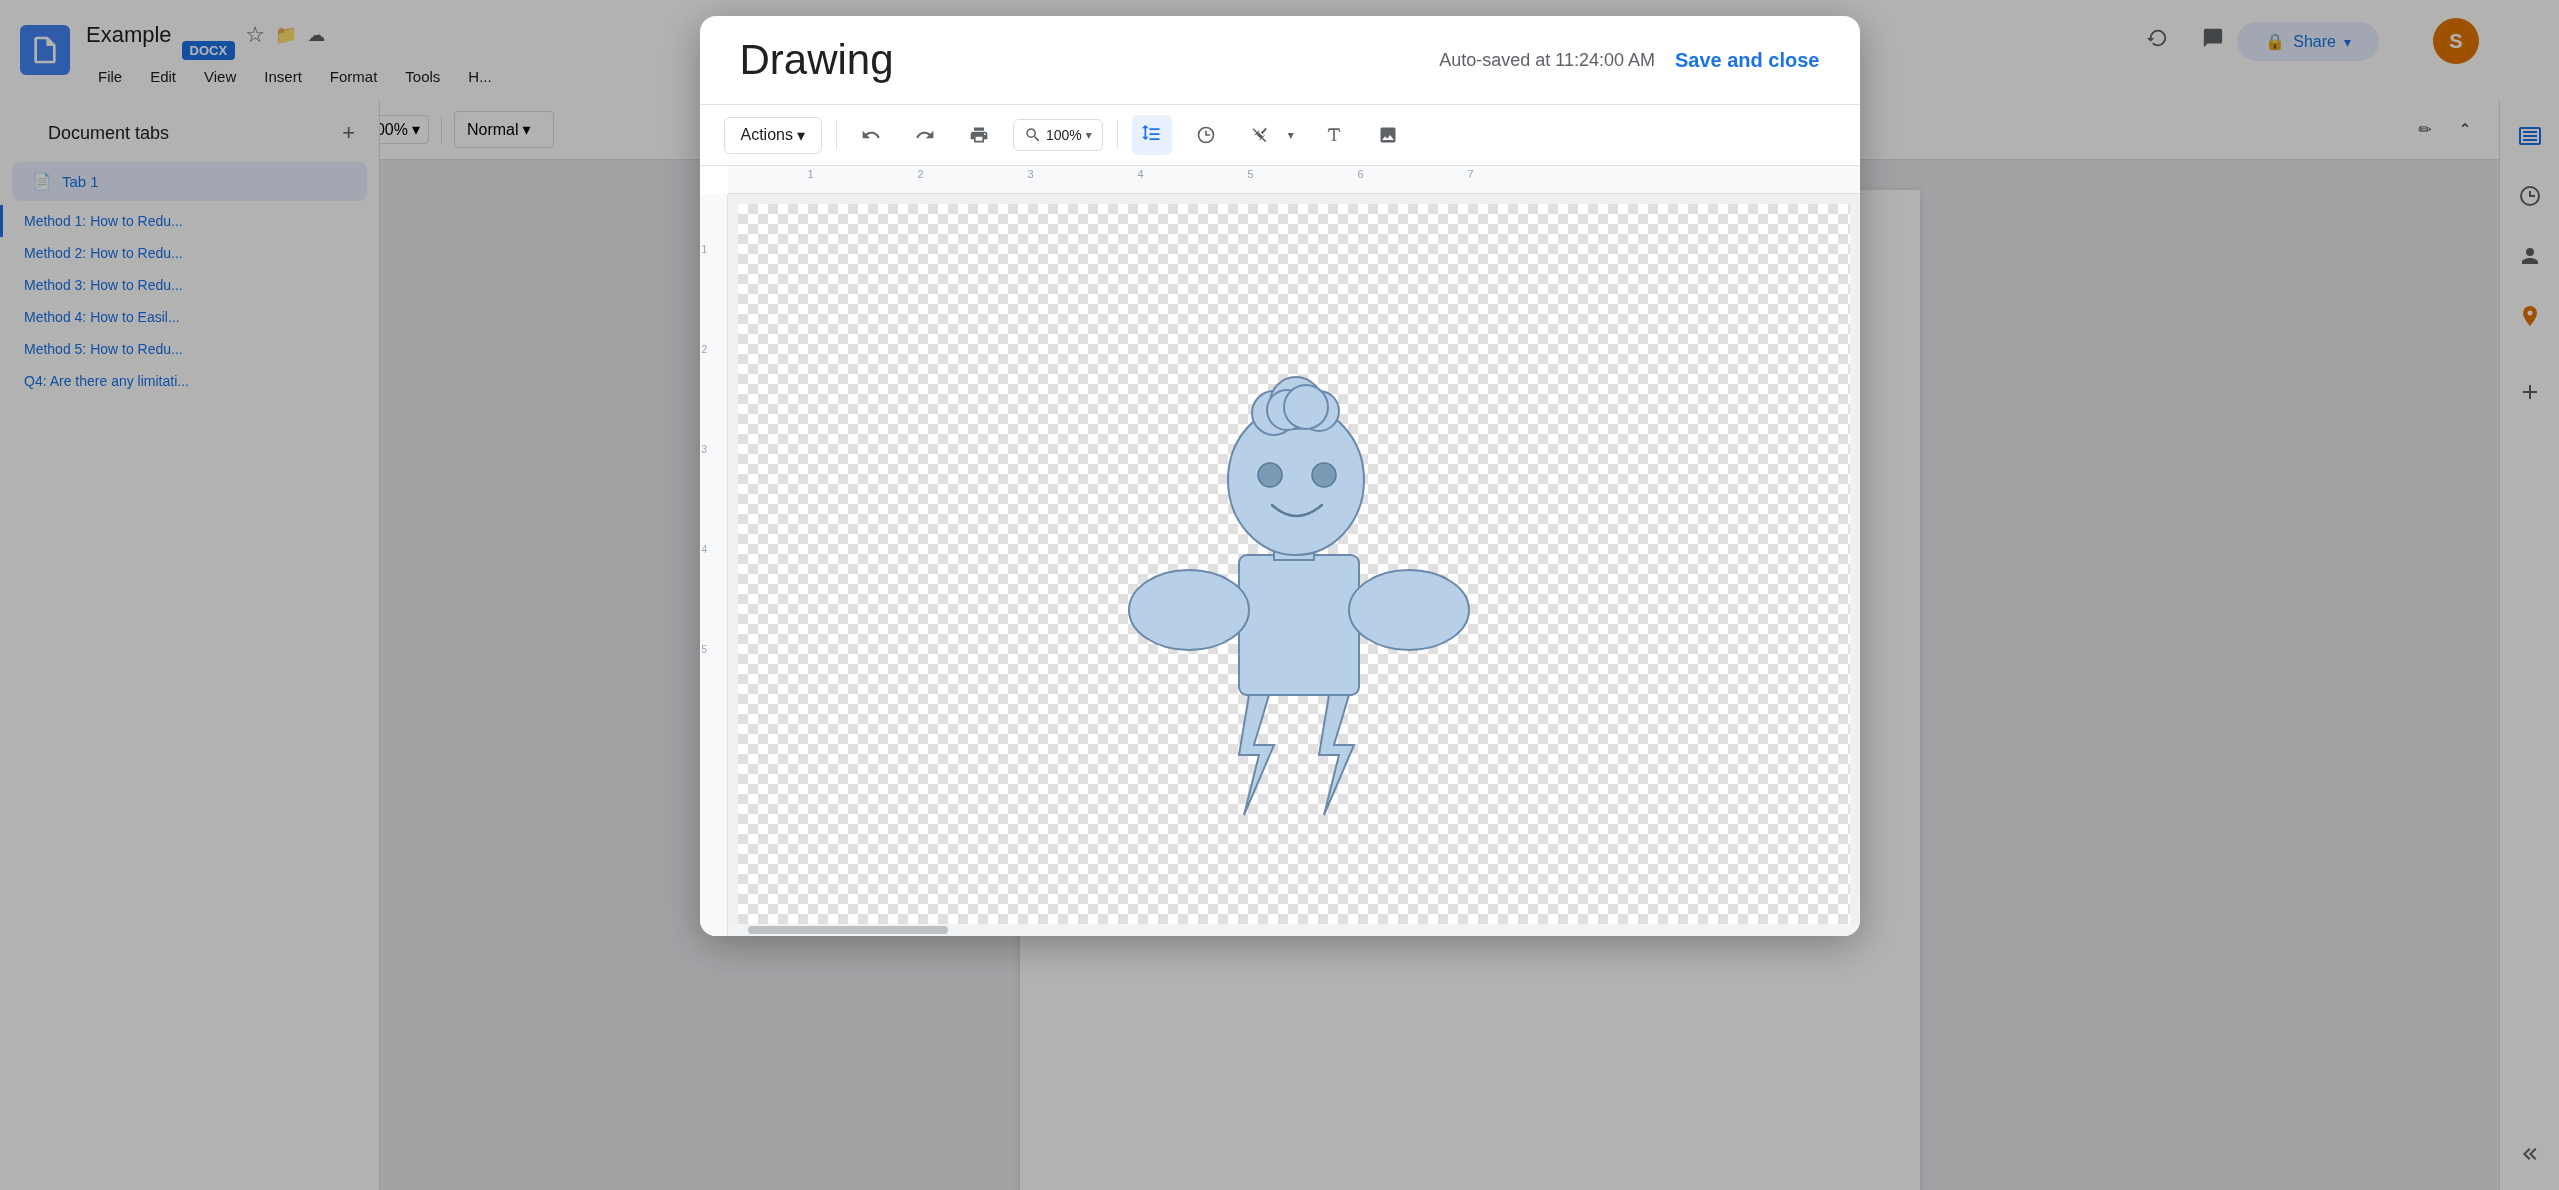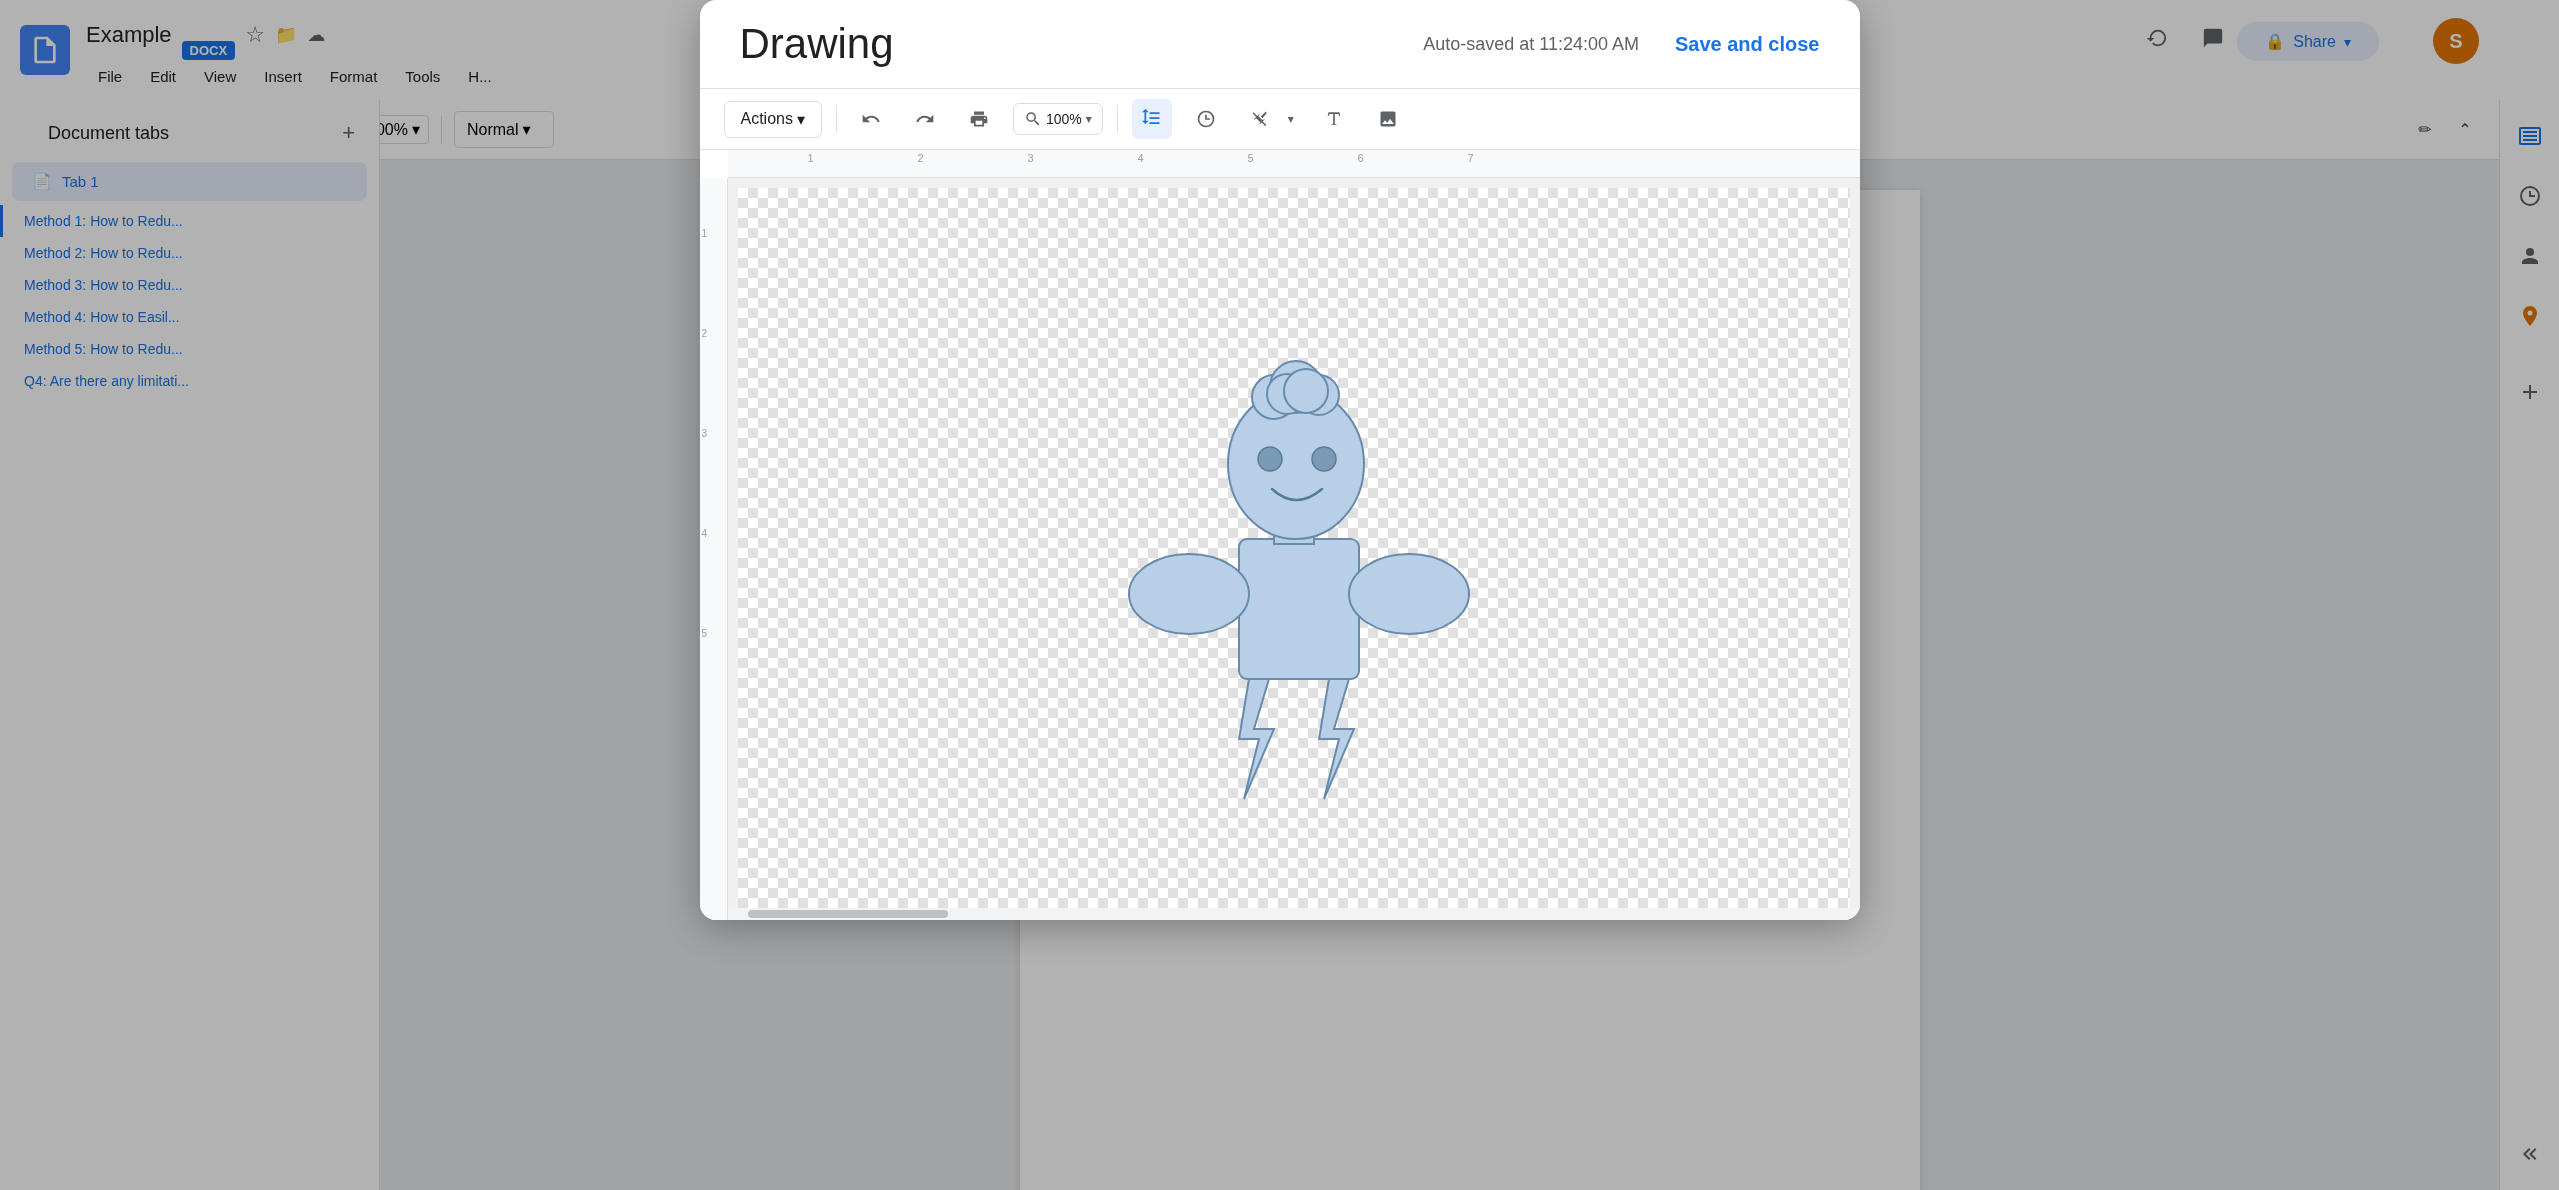--- a/index.html
+++ b/index.html
@@ -283,21 +283,21 @@
       align-items: flex-start;
       justify-content: center;
       padding-top: 0;
     }
 
     .drawing-modal {
       background: white;
       border-radius: 16px;
       width: 1160px;
       height: 920px;
-      margin-top: 0;
+      margin-top: 16px;
       display: flex;
       flex-direction: column;
       box-shadow: 0 8px 40px rgba(0,0,0,0.3);
       overflow: hidden;
       position: absolute;
       top: 0;
       left: 50%;
       transform: translateX(-50%);
     }
 
@@ -313,21 +313,21 @@
     .modal-title {
       font-size: 42px;
       font-weight: 400;
       color: #202124;
       font-family: 'Google Sans', Arial, sans-serif;
     }
 
     .modal-header-right {
       display: flex;
       align-items: center;
-      gap: 36px;
+      gap: 20px;
     }
 
     .autosave-text {
       font-size: 18px;
       color: #5f6368;
     }
 
     .save-close-btn {
       background: none;
       border: none;

